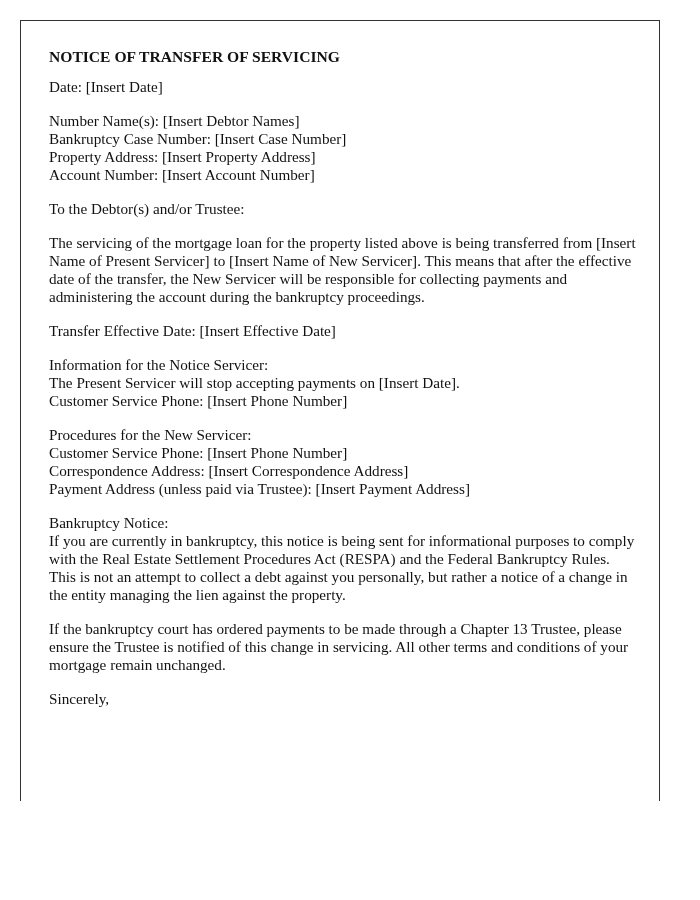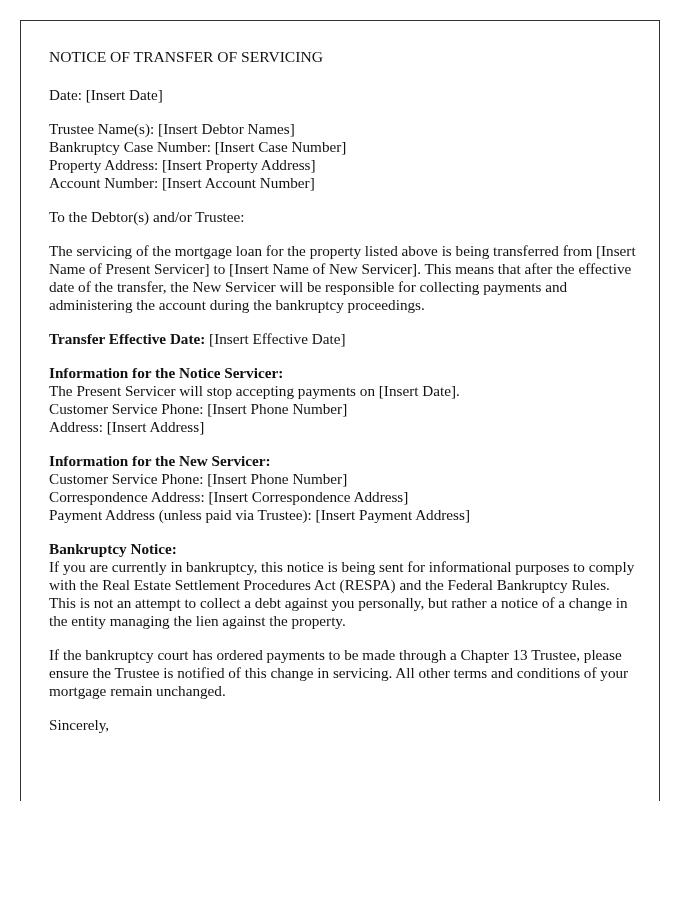--- a/index.html
+++ b/index.html
@@ -5,58 +5,57 @@
   html, body { margin: 0; padding: 0; background: #ffffff; }
   body { width: 700px; height: 900px; position: relative; overflow: hidden;
          font-family: "Liberation Serif", serif; color: #111; }
   .page {
     position: absolute; left: 20px; top: 20px; width: 640px; height: 781px;
     border-left: 1px solid #333; border-right: 1px solid #333; border-top: 1px solid #333;
     box-sizing: border-box; overflow: hidden;
   }
   .content { position: absolute; left: 28px; top: 27px; width: 590px;
              font-size: 15.2px; line-height: 18px; }
-  .title { font-weight: normal; font-size: 15.6px; line-height: 18px; margin: 0 0 20px 0; }
+  .title { font-weight: bold; font-size: 15.6px; line-height: 18px; margin: 0 0 12px 0; }
   p { margin: 0 0 16px 0; }
-  b { font-weight: bold; }
+  b { font-weight: normal; }
 </style>
 </head>
 <body>
 
 <div class="page">
   <div class="content">
 
     <div class="title">
       <div>NOTICE OF TRANSFER OF SERVICING</div>
     </div>
 
     <p>Date: [Insert Date]</p>
 
     <p class="lines">
-      <span style="display:block">Trustee Name(s): [Insert Debtor Names]</span>
+      <span style="display:block">Number Name(s): [Insert Debtor Names]</span>
       <span style="display:block">Bankruptcy Case Number: [Insert Case Number]</span>
       <span style="display:block">Property Address: [Insert Property Address]</span>
       <span style="display:block">Account Number: [Insert Account Number]</span>
     </p>
 
     <p>To the Debtor(s) and/or Trustee:</p>
 
     <p>The servicing of the mortgage loan for the property listed above is being transferred from [Insert Name of Present Servicer] to [Insert Name of New Servicer]. This means that after the effective date of the transfer, the New Servicer will be responsible for collecting payments and administering the account during the bankruptcy proceedings.</p>
 
     <p><b>Transfer Effective Date:</b><span> [Insert Effective Date]</span></p>
 
     <p>
       <b style="display:block">Information for the Notice Servicer:</b>
       <span style="display:block">The Present Servicer will stop accepting payments on [Insert Date].</span>
       <span style="display:block">Customer Service Phone: [Insert Phone Number]</span>
-      <span style="display:block">Address: [Insert Address]</span>
     </p>
 
     <p>
-      <b style="display:block">Information for the New Servicer:</b>
+      <b style="display:block">Procedures for the New Servicer:</b>
       <span style="display:block">Customer Service Phone: [Insert Phone Number]</span>
       <span style="display:block">Correspondence Address: [Insert Correspondence Address]</span>
       <span style="display:block">Payment Address (unless paid via Trustee): [Insert Payment Address]</span>
     </p>
 
     <p>
       <b style="display:block">Bankruptcy Notice:</b>
       <span>If you are currently in bankruptcy, this notice is being sent for informational purposes to comply with the Real Estate Settlement Procedures Act (RESPA) and the Federal Bankruptcy Rules. This is not an attempt to collect a debt against you personally, but rather a notice of a change in the entity managing the lien against the property.</span>
     </p>
 

